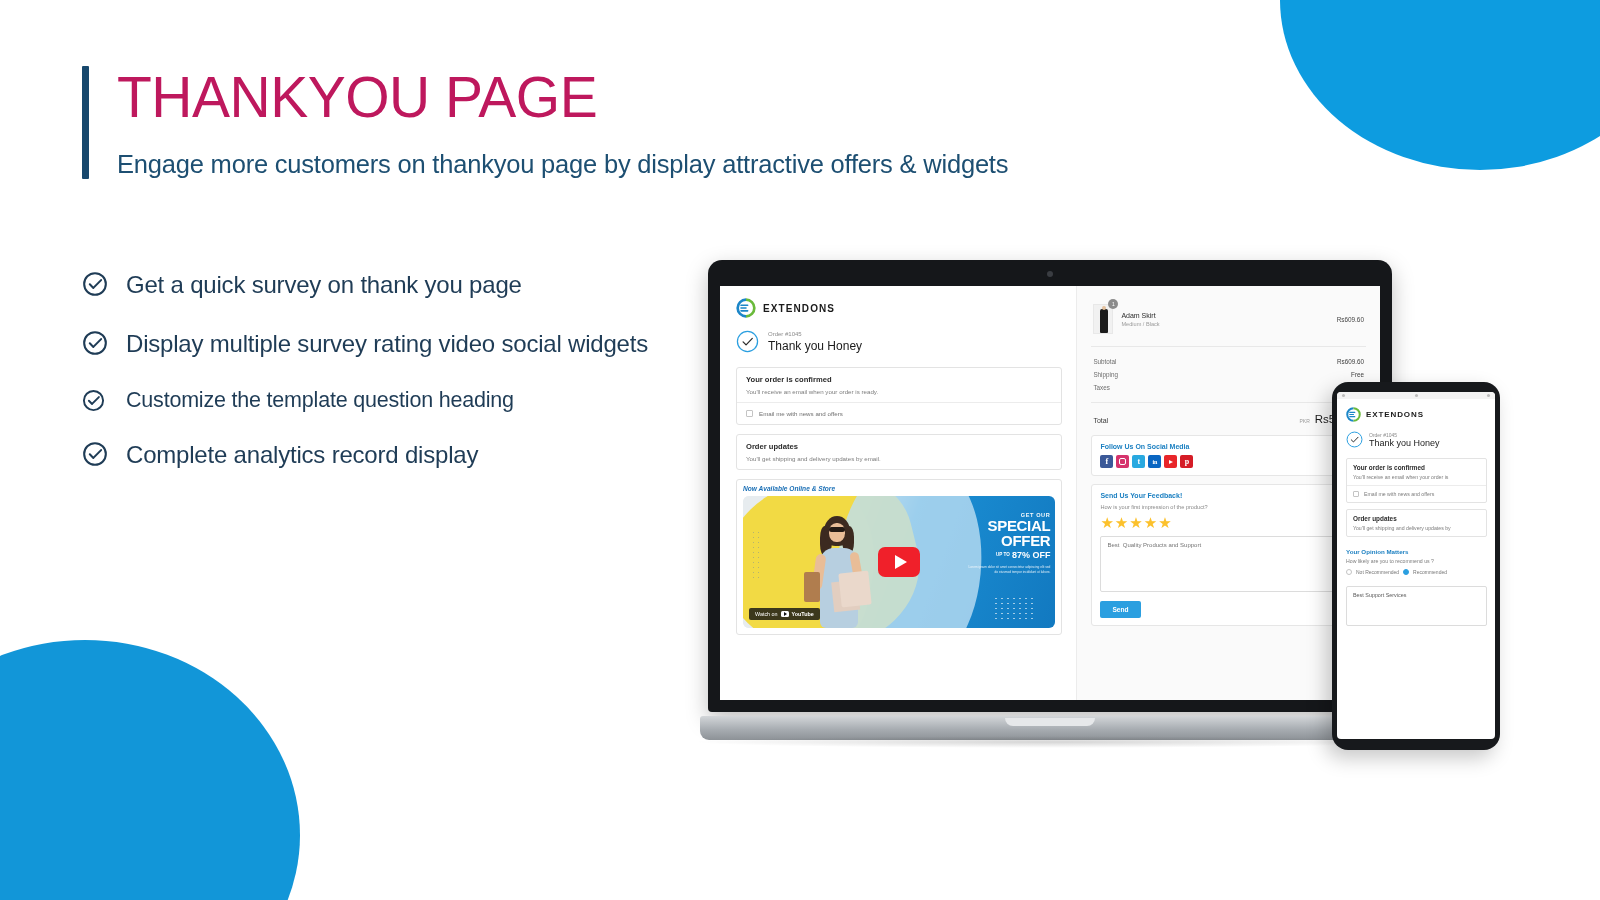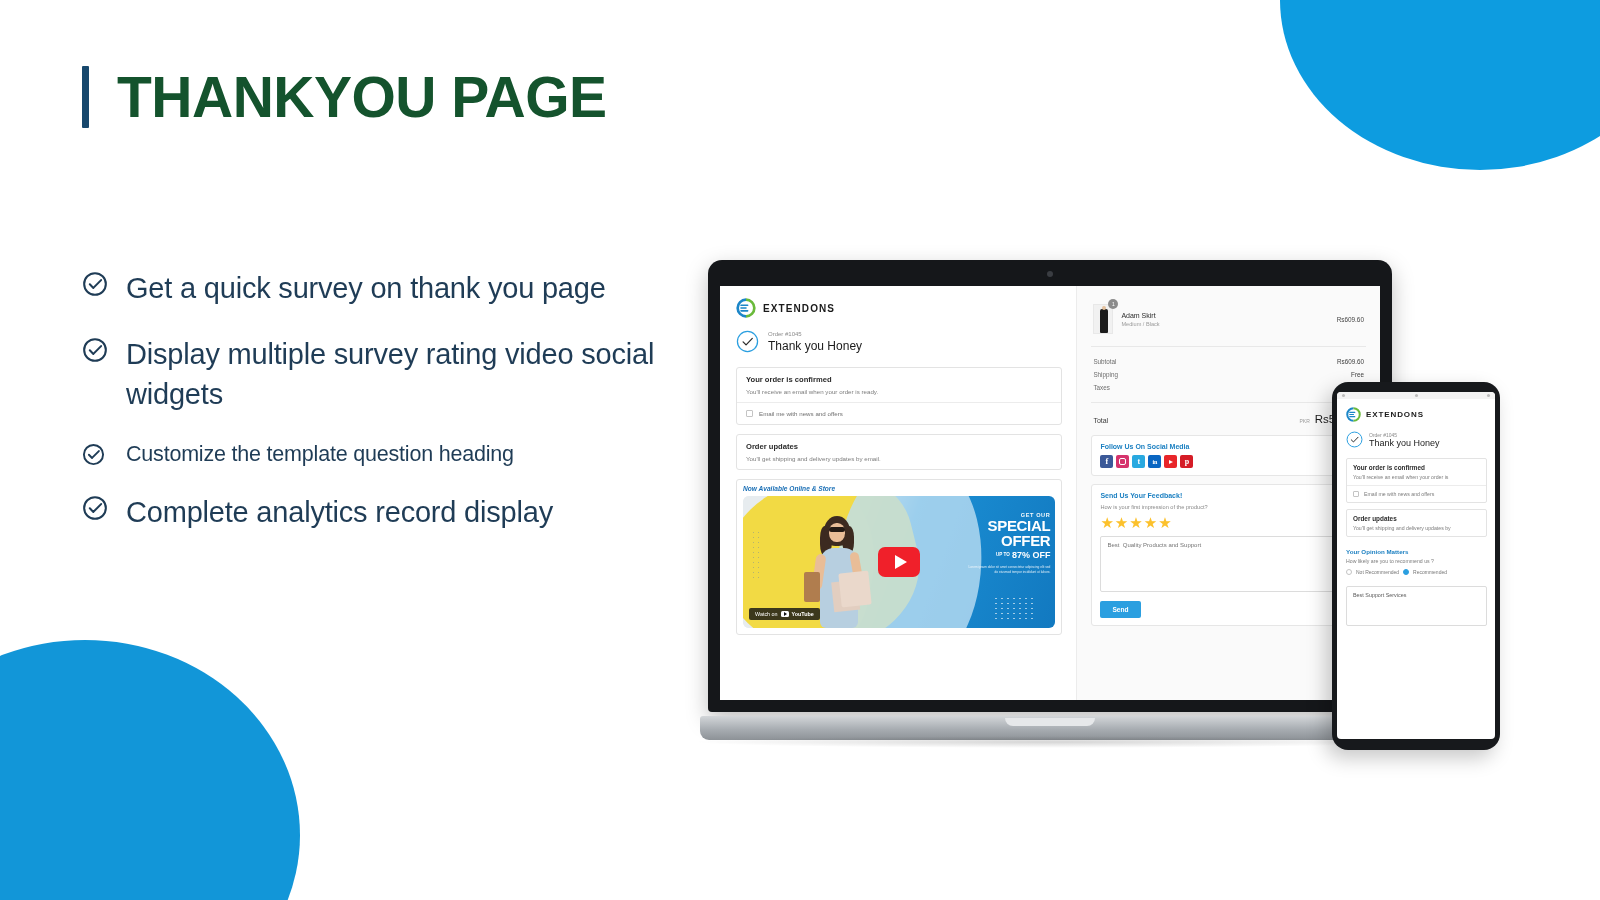--- a/index.html
+++ b/index.html
@@ -21,36 +21,36 @@
     position: absolute; left: -130px; bottom: -130px;
     width: 430px; height: 390px; border-radius: 50%;
     background: #1296d8;
   }
 
   
   .head-wrap { position: absolute; left: 82px; top: 66px; display: flex; }
   .head-rule { width: 7px; background: #17486d; margin-right: 28px; border-radius: 1px; }
   .head-text { padding-top: 2px; }
   .title {
-    font-size: 57px; font-weight: 700; letter-spacing: -0.5px;
-    color: #14532d; line-height: 1.05; font-family: "Liberation Sans", sans-serif;
+    font-size: 57px; font-weight: 400; letter-spacing: -0.5px;
+    color: #be185d; line-height: 1.05; font-family: "Liberation Sans", sans-serif;
   }
   .subtitle {
     margin-top: 22px; font-size: 25.5px; color: #1d4f72;
     font-weight: 400; letter-spacing: -0.2px; white-space: nowrap;
   }
 
   
   .bullets { position: absolute; left: 82px; top: 268px; width: 600px; }
   .bullet { display: flex; align-items: flex-start; margin-bottom: 26px; }
   .bullet:nth-child(2) { }
   .bullet:nth-child(3) { margin-bottom: 22px; }
   .bullet .chk { flex: 0 0 26px; margin-right: 18px; padding-top: 3px; }
   .bullet .btxt {
-    font-size: 29px; color: #1f3c56; line-height: 1.38; letter-spacing: -0.2px;
+    font-size: 24px; color: #1f3c56; line-height: 1.38; letter-spacing: -0.2px;
   }
   .bullet.small .btxt { font-size: 21.5px; }
 
   
   .laptop { position: absolute; left: 700px; top: 260px; width: 700px; height: 480px; }
   .lid {
     position: absolute; left: 8px; top: 0; width: 684px; height: 452px;
     background: #15171a; border-radius: 14px 14px 4px 4px;
     padding: 26px 12px 12px 12px;
     box-shadow: 0 8px 22px rgba(0,0,0,.25);
@@ -239,20 +239,21 @@
 
 <div class="stage">
 
   <div class="blob-tr"></div>
   <div class="blob-bl"></div>
 
   <div class="head-wrap">
     <div class="head-rule"></div>
     <div class="head-text">
       <div class="title">THANKYOU PAGE</div>
+      <div class="subtitle">Engage more customers on thankyou page by display attractive offers &amp; widgets</div>
     </div>
   </div>
 
   <div class="bullets">
     <div class="bullet">
       <span class="chk">
         <svg width="26" height="26" viewBox="0 0 24 24">
             <circle cx="12" cy="12" r="10" fill="none" stroke="#1f3c56" stroke-width="1.9"></circle>
             <path d="M7.2 12.3l3.3 3.3L17.6 8.4" fill="none" stroke="#1f3c56" stroke-width="1.9" stroke-linecap="round" stroke-linejoin="round"></path>
           </svg>

